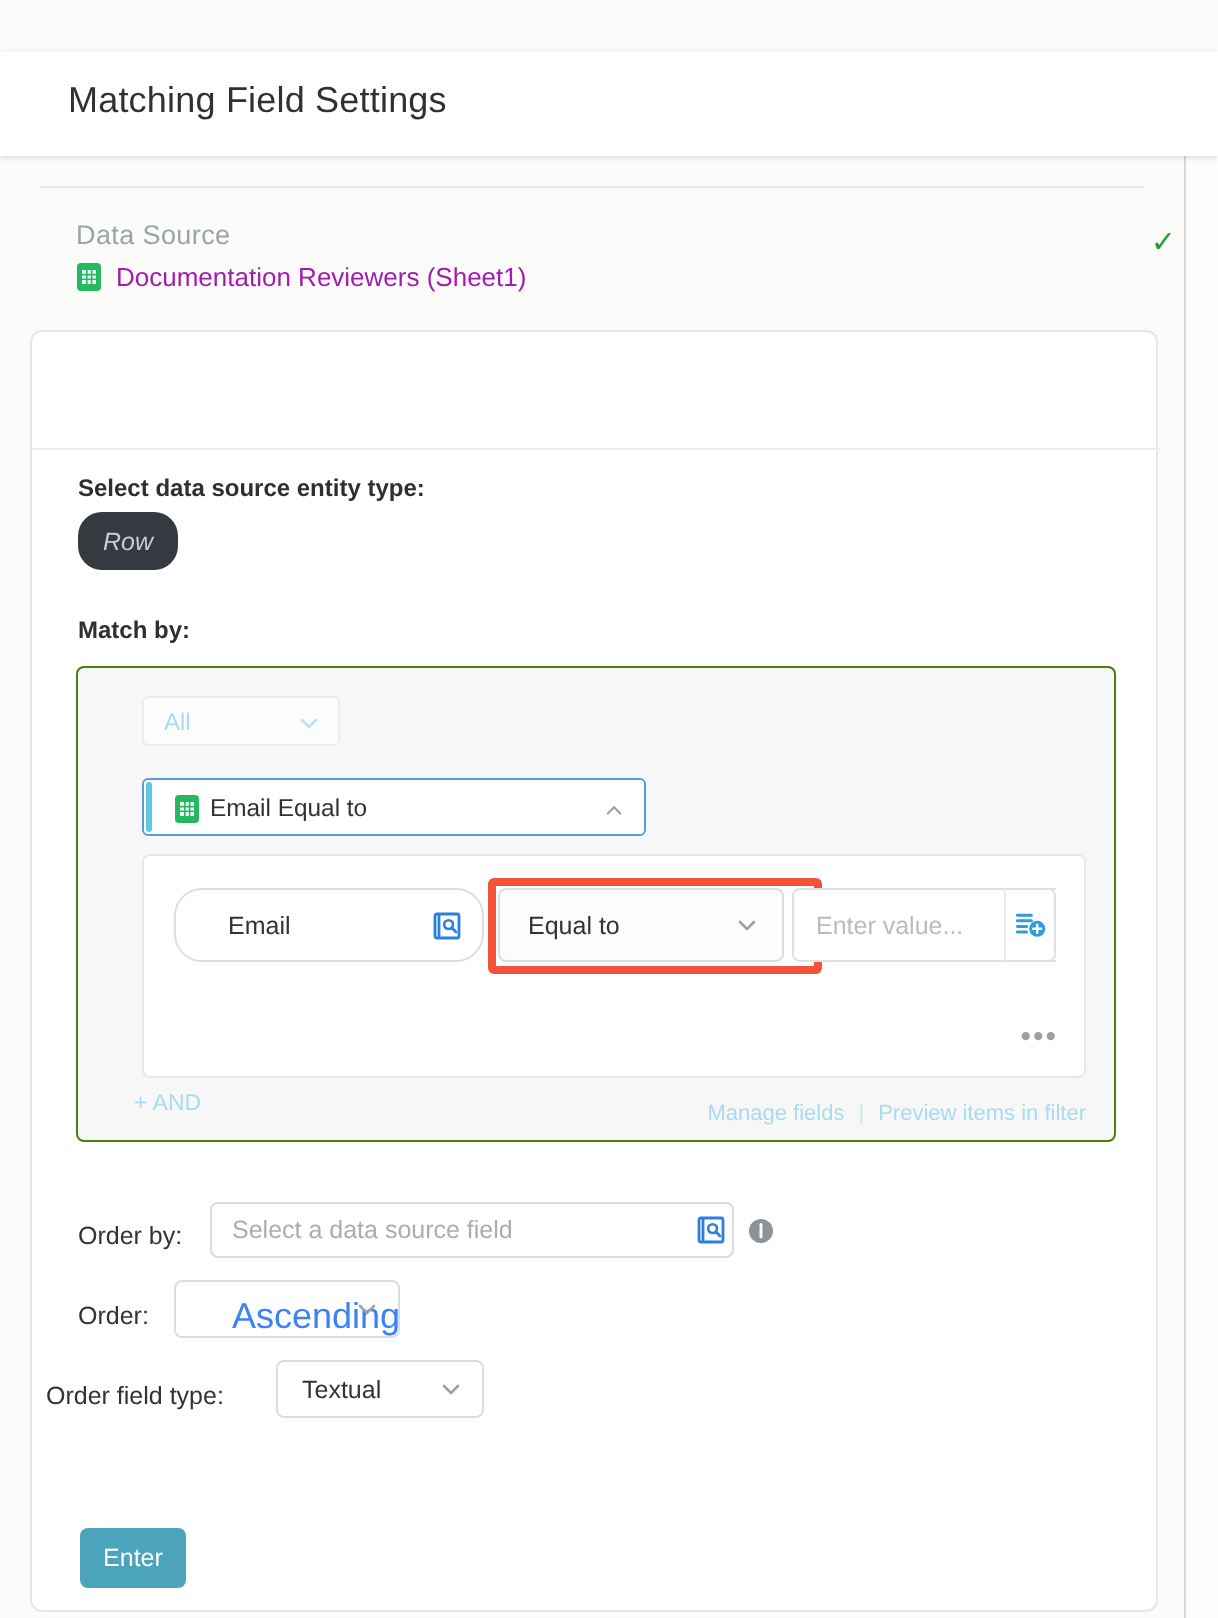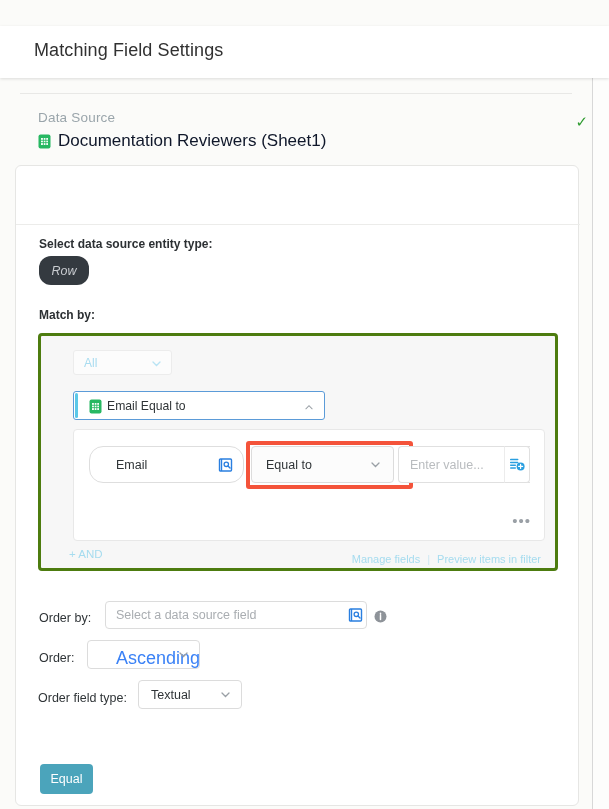--- a/index.html
+++ b/index.html
@@ -38,21 +38,21 @@
     position: absolute; left: 20px; top: 15px; width: 552px; height: 1px;
     background: #e8e8e6;
   }
 
   
   .ds-block { position: absolute; left: 38px; top: 84px; }
   .ds-label {
     font-size: 13.5px; color: #9aa5ab; letter-spacing: .2px;
   }
   .ds-row { display: flex; align-items: center; gap: 7px; margin-top: 6px; }
-  .ds-name { font-size: 17px; color: #0f172a; }
+  .ds-name { font-size: 13px; color: #a21caf; }
   .check {
     position: absolute; right: 21px; top: 88px;
     color: #2e9b30; font-size: 15px; line-height: 1;
   }
 
   .sheet-ico { width: 13px; height: 15px; display: block; }
 
   
   .card {
     position: absolute; left: 15px; top: 139px; width: 564px; height: 641px;
@@ -78,21 +78,21 @@
     font-family: "Liberation Sans", sans-serif;
     cursor: pointer;
     font-style: italic;
   }
 
   .match-by-label { position: absolute; left: 23px; top: 142px; }
 
   
   .filter-box {
     position: absolute; left: 22px; top: 167px; width: 520px; height: 238px;
-    background: #f7f7f7; border: 3px solid #4d7c0f; border-radius: 4px; padding-left: 33px;
+    background: #f7f7f7; border: 1px solid #4d7c0f; border-radius: 4px; padding-left: 33px;
   }
   .all-select {
     position: absolute; left: 32px; top: 14px; width: 99px; height: 25px;
     background: #fcfcfc; border: 1px solid #ececec; border-radius: 3px;
   }
   .all-select .txt {
     position: absolute; left: 10px; top: 5px;
     font-size: 12px; color: #a8dcf0;
   }
   .cond-text {
@@ -193,21 +193,21 @@
   .info-ico { position: absolute; left: 358px; top: 443px; }
 
   .order-label { position: absolute; left: 23px; top: 485px; }
   .order-sel {
     position: absolute; left: 71px; top: 474px; width: 113px; height: 29px;
     background: #ffffff; border: 1px solid #dcdcdc; border-radius: 4px;
   }
   .order-sel .txt { position: absolute; left: 28px; top: 7px; font-size: 18px; color: #3b82f6; }
   .order-sel .chev { position: absolute; right: 11px; top: 11px; width: 9px; height: 6px; }
 
-  .oft-label { position: absolute; left: 22px; top: 525px; }
+  .oft-label { position: absolute; left: 7px; top: 525px; }
   .oft-sel {
     position: absolute; left: 122px; top: 514px; width: 104px; height: 29px;
     background: #ffffff; border: 1px solid #dcdcdc; border-radius: 4px;
   }
   .oft-sel .txt { position: absolute; left: 12px; top: 7px; font-size: 12.5px; color: #2f3437; }
   .oft-sel .chev { position: absolute; right: 11px; top: 11px; width: 9px; height: 6px; }
 
   .hint {
     position: absolute; left: 22px; top: 556px;
     font-size: 11.3px; color: #9b9fa3;
@@ -352,15 +352,15 @@
     </div>
 
     <div class="lbl-plain oft-label">Order field type:</div>
     <div class="oft-sel">
       <span class="txt">Textual</span>
       <svg class="chev" viewBox="0 0 9 6">
         <path d="M1 1l3.5 3.5L8 1" stroke="#9aa0a6" stroke-width="1.3" fill="none" stroke-linecap="round"></path>
       </svg>
     </div>
 
-    <button class="next-btn">Equal</button>
+    <button class="next-btn">Enter</button>
   </div>
 </div>
 
 </body></html>

